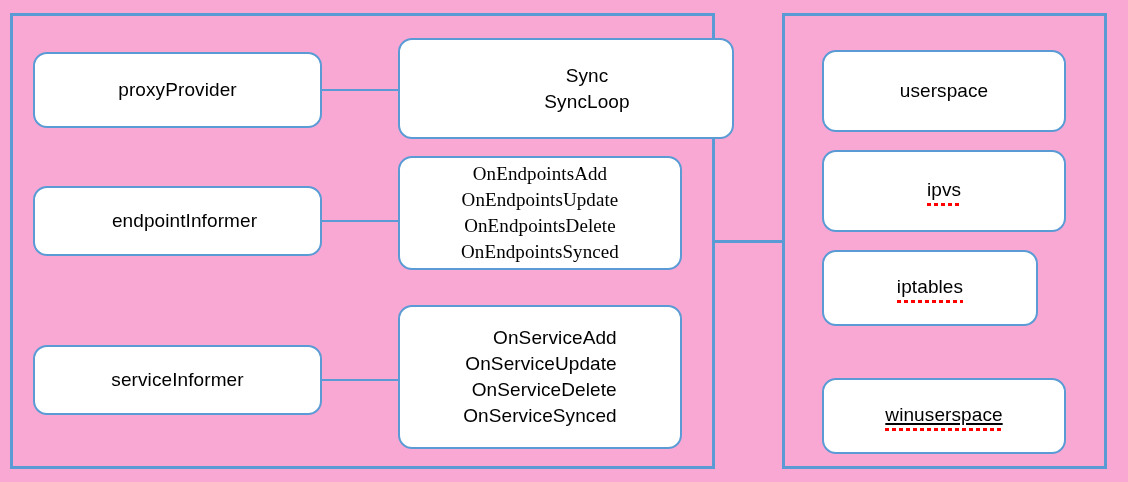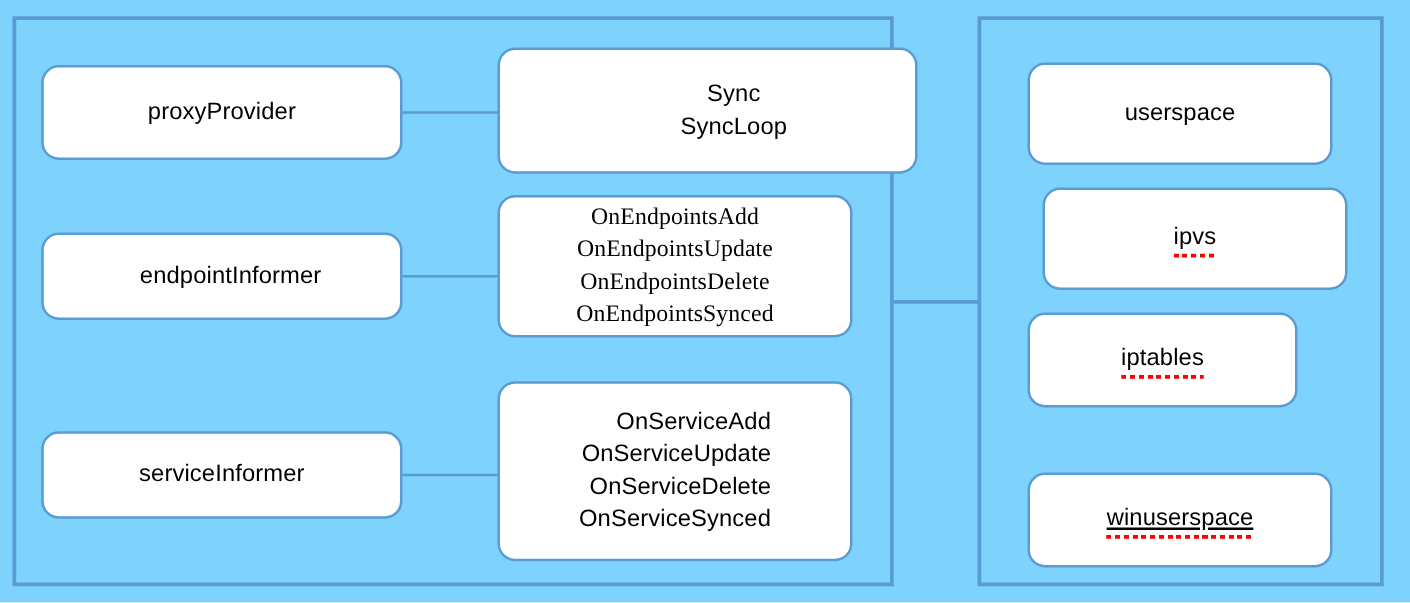--- a/index.html
+++ b/index.html
@@ -10,21 +10,21 @@
   }
   body {
     font-family: "Liberation Sans", sans-serif;
     -webkit-font-smoothing: antialiased;
   }
 
   #diagram {
     position: relative;
     width: 1128px;
     height: 482px;
-    background: #7dd3fc;
+    background: #f9a8d4;
     overflow: hidden;
   }
 
   
   .panel {
     position: absolute;
     box-sizing: border-box;
     border: 3px solid #5b9bd5;
     background: transparent;
   }
@@ -55,21 +55,21 @@
   .node-endpointinformer { left: 33px;  top: 186px; width: 289px; height: 70px; padding-left: 14px; }
   .node-serviceinformer  { left: 33px;  top: 345px; width: 289px; height: 70px; }
 
   
   .node-sync        { left: 398px; top: 38px;  width: 336px; height: 101px; padding-left: 42px; }
   .node-onendpoints { left: 398px; top: 156px; width: 284px; height: 114px; font-family: Liberation Serif, serif; }
   .node-onservice   { left: 398px; top: 305px; width: 284px; height: 144px; text-align: right; }
 
   
   .node-userspace    { left: 822px; top: 50px;  width: 244px; height: 82px; }
-  .node-ipvs         { left: 822px; top: 150px; width: 244px; height: 82px; margin-left: 12px; }
+  .node-ipvs         { left: 822px; top: 150px; width: 244px; height: 82px; }
   .node-iptables     { left: 822px; top: 250px; width: 216px; height: 76px; }
   .node-winuserspace { left: 822px; top: 346px; width: 244px; height: 76px; margin-top: 32px; }
 
   
   .conn {
     position: absolute;
     background: #5b9bd5;
   }
   .conn-h { height: 2px; }
   .conn-proxy    { left: 322px; top: 89px;  width: 78px; }

